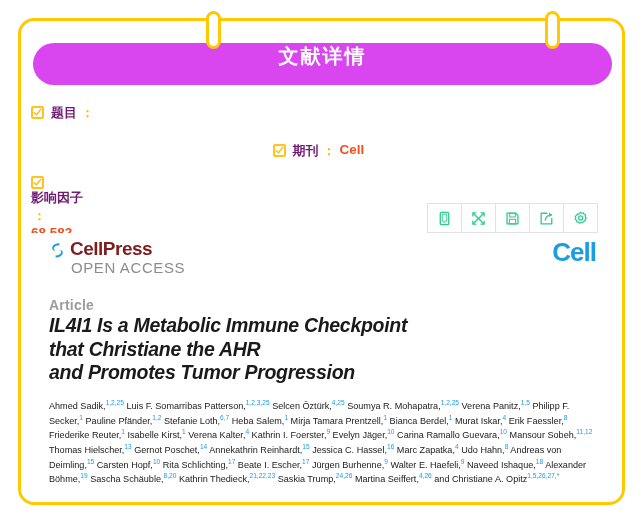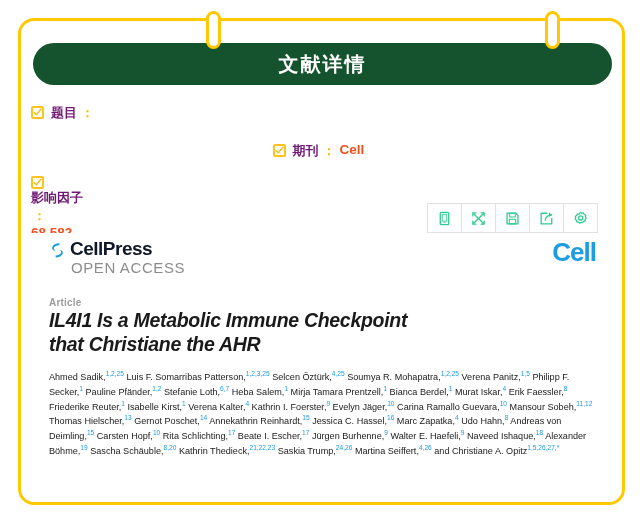--- a/index.html
+++ b/index.html
@@ -48,24 +48,23 @@
   .clip.left  { left: 185px; }
   .clip.right { left: 524px; }
 
   
   .banner {
     position: absolute;
     left: 12px;
     top: 22px;
     width: 579px;
     height: 42px;
-    background: #14532d;
+    background: #d946ef;
     border-radius: 21px;
     display: flex;
-    align-items: center;
     justify-content: center;
     z-index: 4;
   }
   .banner-text {
     color: #ffffff;
     font-size: 20px;
     font-weight: bold;
     letter-spacing: 2px;
     font-family: "DejaVu Sans", "Liberation Sans", sans-serif;
   }
@@ -168,21 +167,21 @@
     left: 18px;
     top: 6px;
     display: flex;
     align-items: flex-start;
   }
   .cp-mark { margin-right: 4px; margin-top: 2px; }
   .cp-textwrap { display: flex; flex-direction: column; }
   .cp-name {
     font-size: 19px;
     font-weight: bold;
-    color: #0f172a;
+    color: #7f1d1d;
     line-height: 1;
     letter-spacing: -0.5px;
     font-family: "Liberation Sans", sans-serif;
   }
   .cp-oa {
     font-size: 15px;
     color: #8C8C8C;
     letter-spacing: 0.6px;
     margin-top: 1px;
     margin-left: 1px;
@@ -195,21 +194,21 @@
     font-size: 26px;
     font-weight: bold;
     color: #1B9CE3;
     letter-spacing: -1px;
     line-height: 1;
     font-family: "Liberation Sans", sans-serif;
   }
 
   .article-body { padding: 12px 16px 0 18px; }
   .kicker {
-    font-size: 10px;
+    font-size: 14px;
     font-weight: bold;
     color: #9C9C9C;
     letter-spacing: 0.2px;
     margin-bottom: 1px;
     font-family: "Liberation Sans", sans-serif;
   }
   .art-title {
     font-size: 19.5px;
     font-weight: bold;
     color: #1A1A1A;
@@ -361,20 +360,21 @@
           </span>
         </div>
         <div class="cell-logo">Cell</div>
       </div>
 
       <div class="article-body">
         <div class="kicker">Article</div>
         <div class="art-title">
           <span class="tline">IL4I1 Is a Metabolic Immune Checkpoint</span>
           <span class="tline">that Christiane the AHR</span>
+          <span class="tline">and Promotes Tumor Progression</span>
         </div>
         <div class="authors">Ahmed Sadik,<sup>1,2,25</sup> Luis F. Somarribas Patterson,<sup>1,2,3,25</sup> Selcen Öztürk,<sup>4,25</sup> Soumya R. Mohapatra,<sup>1,2,25</sup> Verena Panitz,<sup>1,5</sup> Philipp F. Secker,<sup>1</sup> Pauline Pfänder,<sup>1,2</sup> Stefanie Loth,<sup>6,7</sup> Heba Salem,<sup>1</sup> Mirja Tamara Prentzell,<sup>1</sup> Bianca Berdel,<sup>1</sup> Murat Iskar,<sup>4</sup> Erik Faessler,<sup>8</sup> Friederike Reuter,<sup>1</sup> Isabelle Kirst,<sup>1</sup> Verena Kalter,<sup>4</sup> Kathrin I. Foerster,<sup>9</sup> Evelyn Jäger,<sup>10</sup> Carina Ramallo Guevara,<sup>10</sup> Mansour Sobeh,<sup>11,12</sup> Thomas Hielscher,<sup>13</sup> Gernot Poschet,<sup>14</sup> Annekathrin Reinhardt,<sup>15</sup> Jessica C. Hassel,<sup>16</sup> Marc Zapatka,<sup>4</sup> Udo Hahn,<sup>8</sup> Andreas von Deimling,<sup>15</sup> Carsten Hopf,<sup>10</sup> Rita Schlichting,<sup>17</sup> Beate I. Escher,<sup>17</sup> Jürgen Burhenne,<sup>9</sup> Walter E. Haefeli,<sup>9</sup> Naveed Ishaque,<sup>18</sup> Alexander Böhme,<sup>19</sup> Sascha Schäuble,<sup>8,20</sup> Kathrin Thedieck,<sup>21,22,23</sup> Saskia Trump,<sup>24,26</sup> Martina Seiffert,<sup>4,26</sup> and Christiane A. Opitz<sup>1,5,26,27,*</sup></div>
       </div>
 
     </div>
 
   </div>
 </div>
 
 </body></html>

